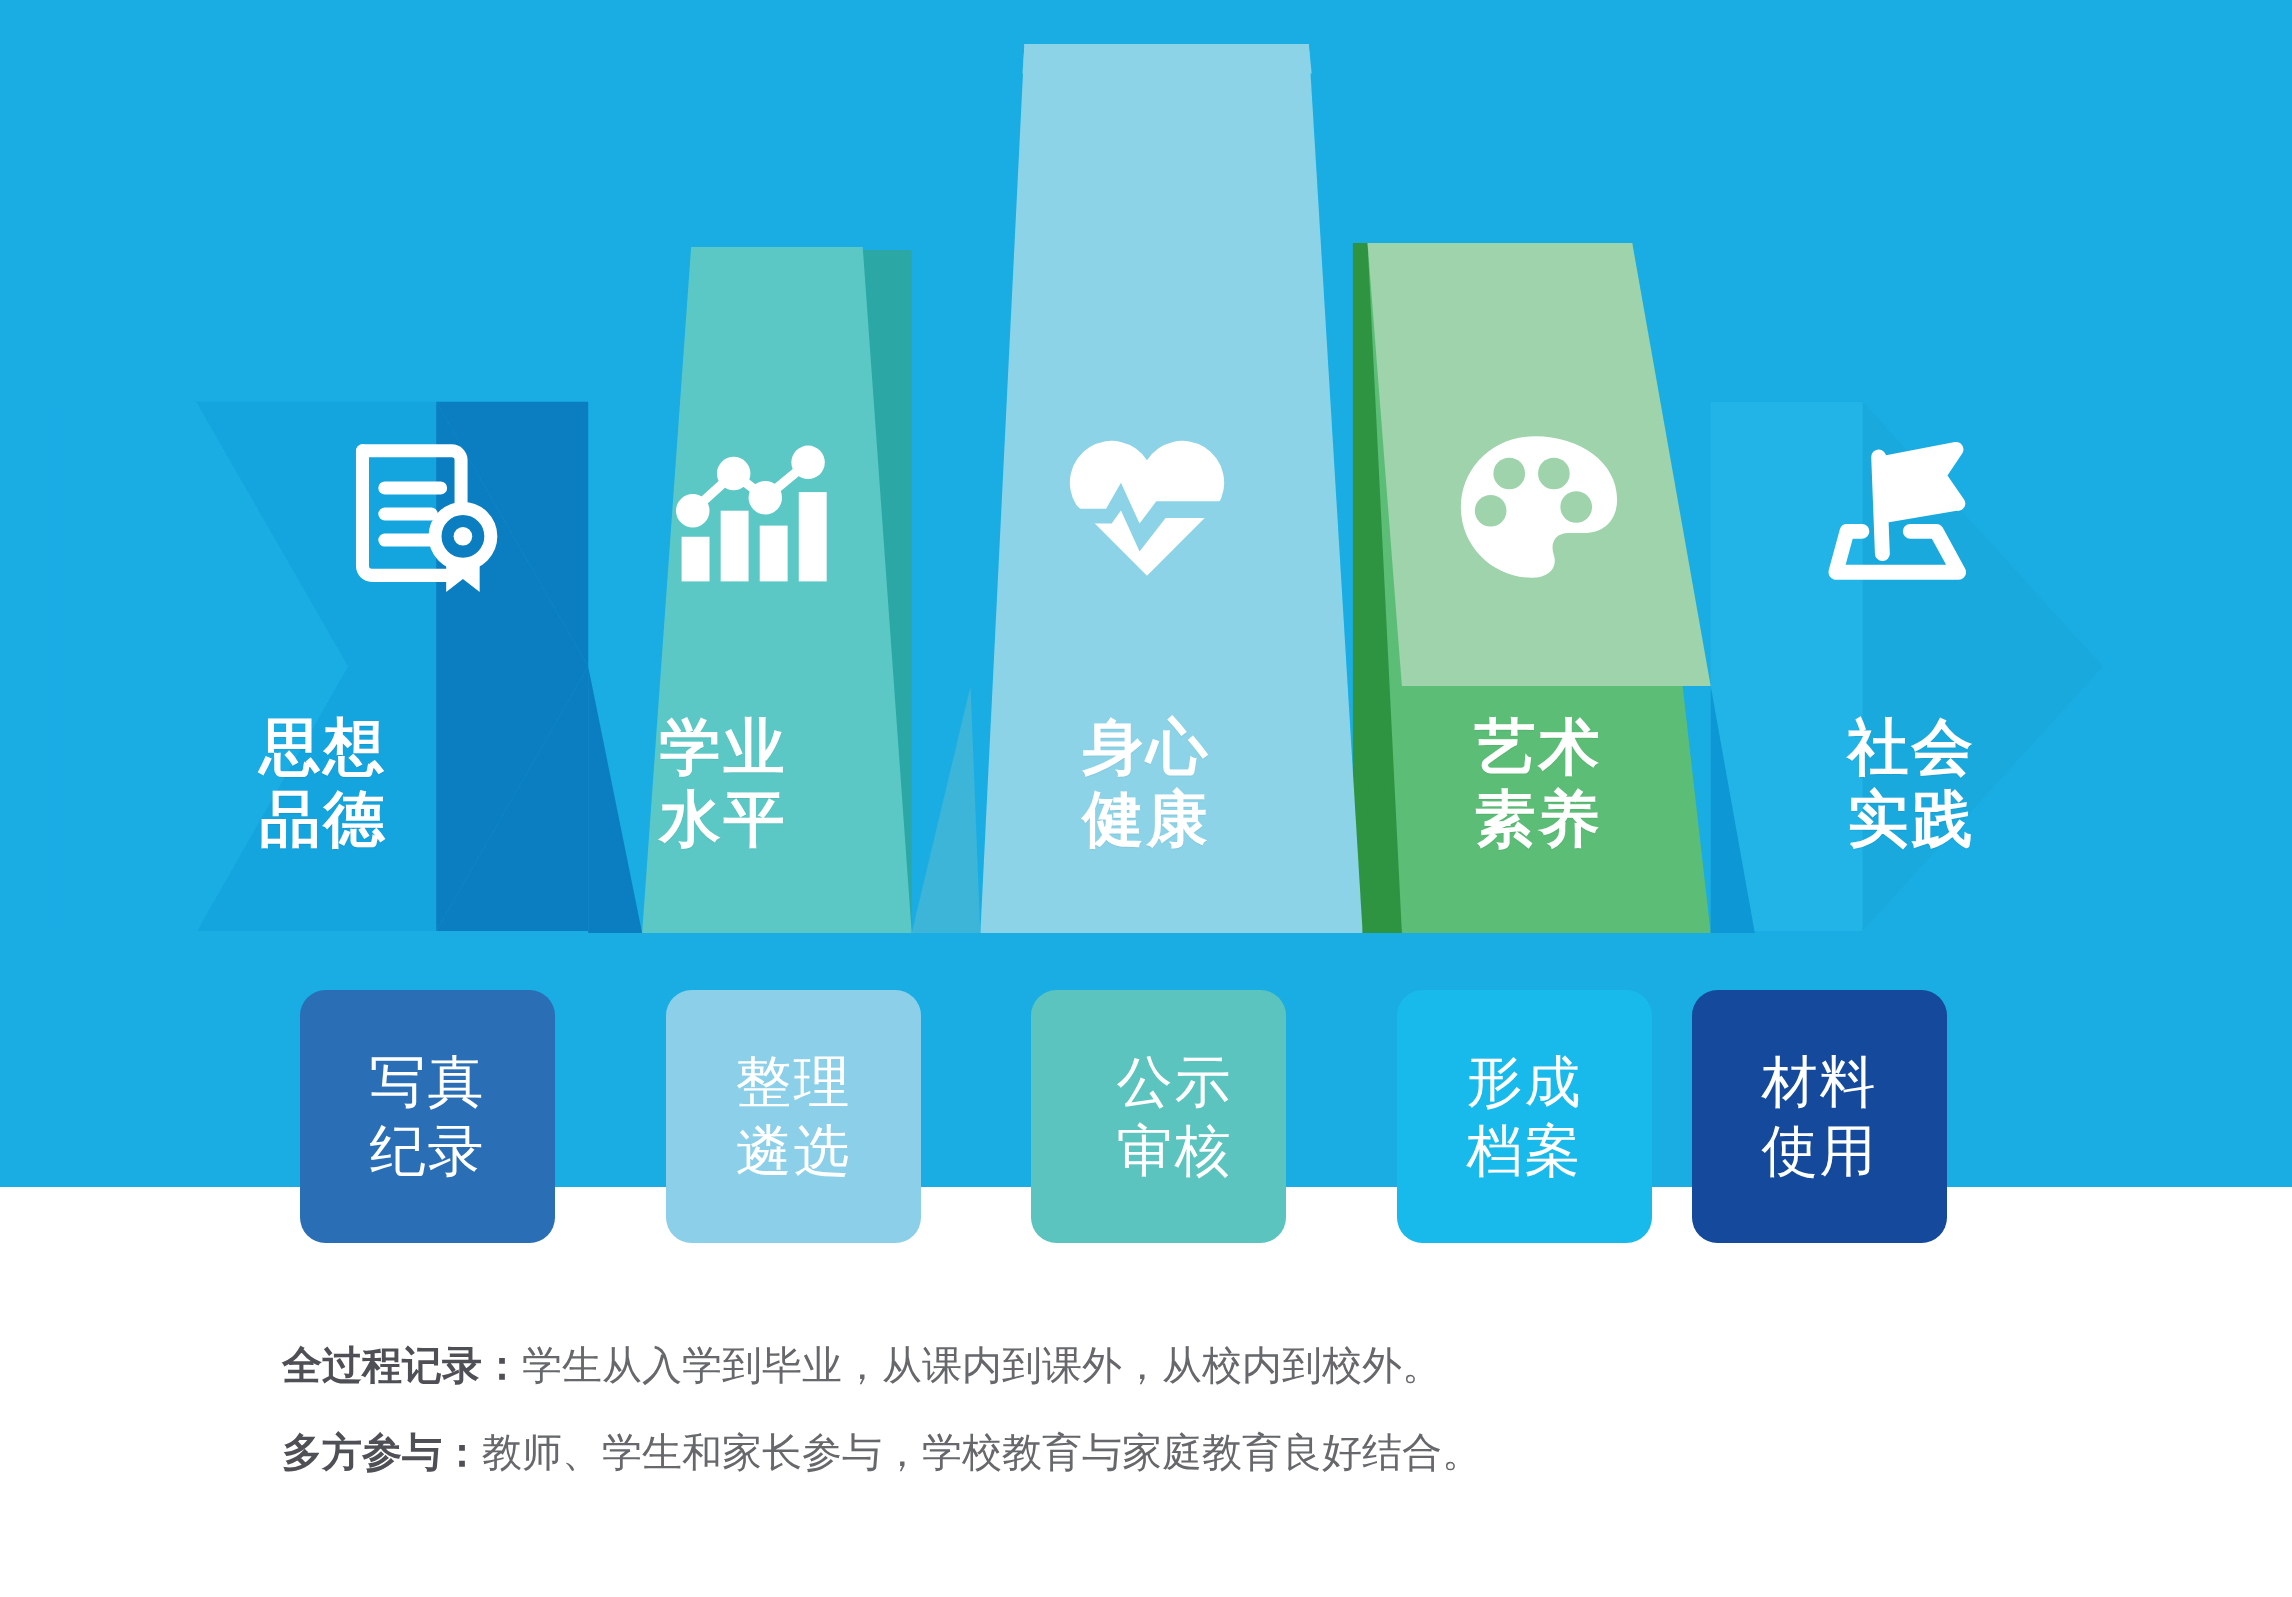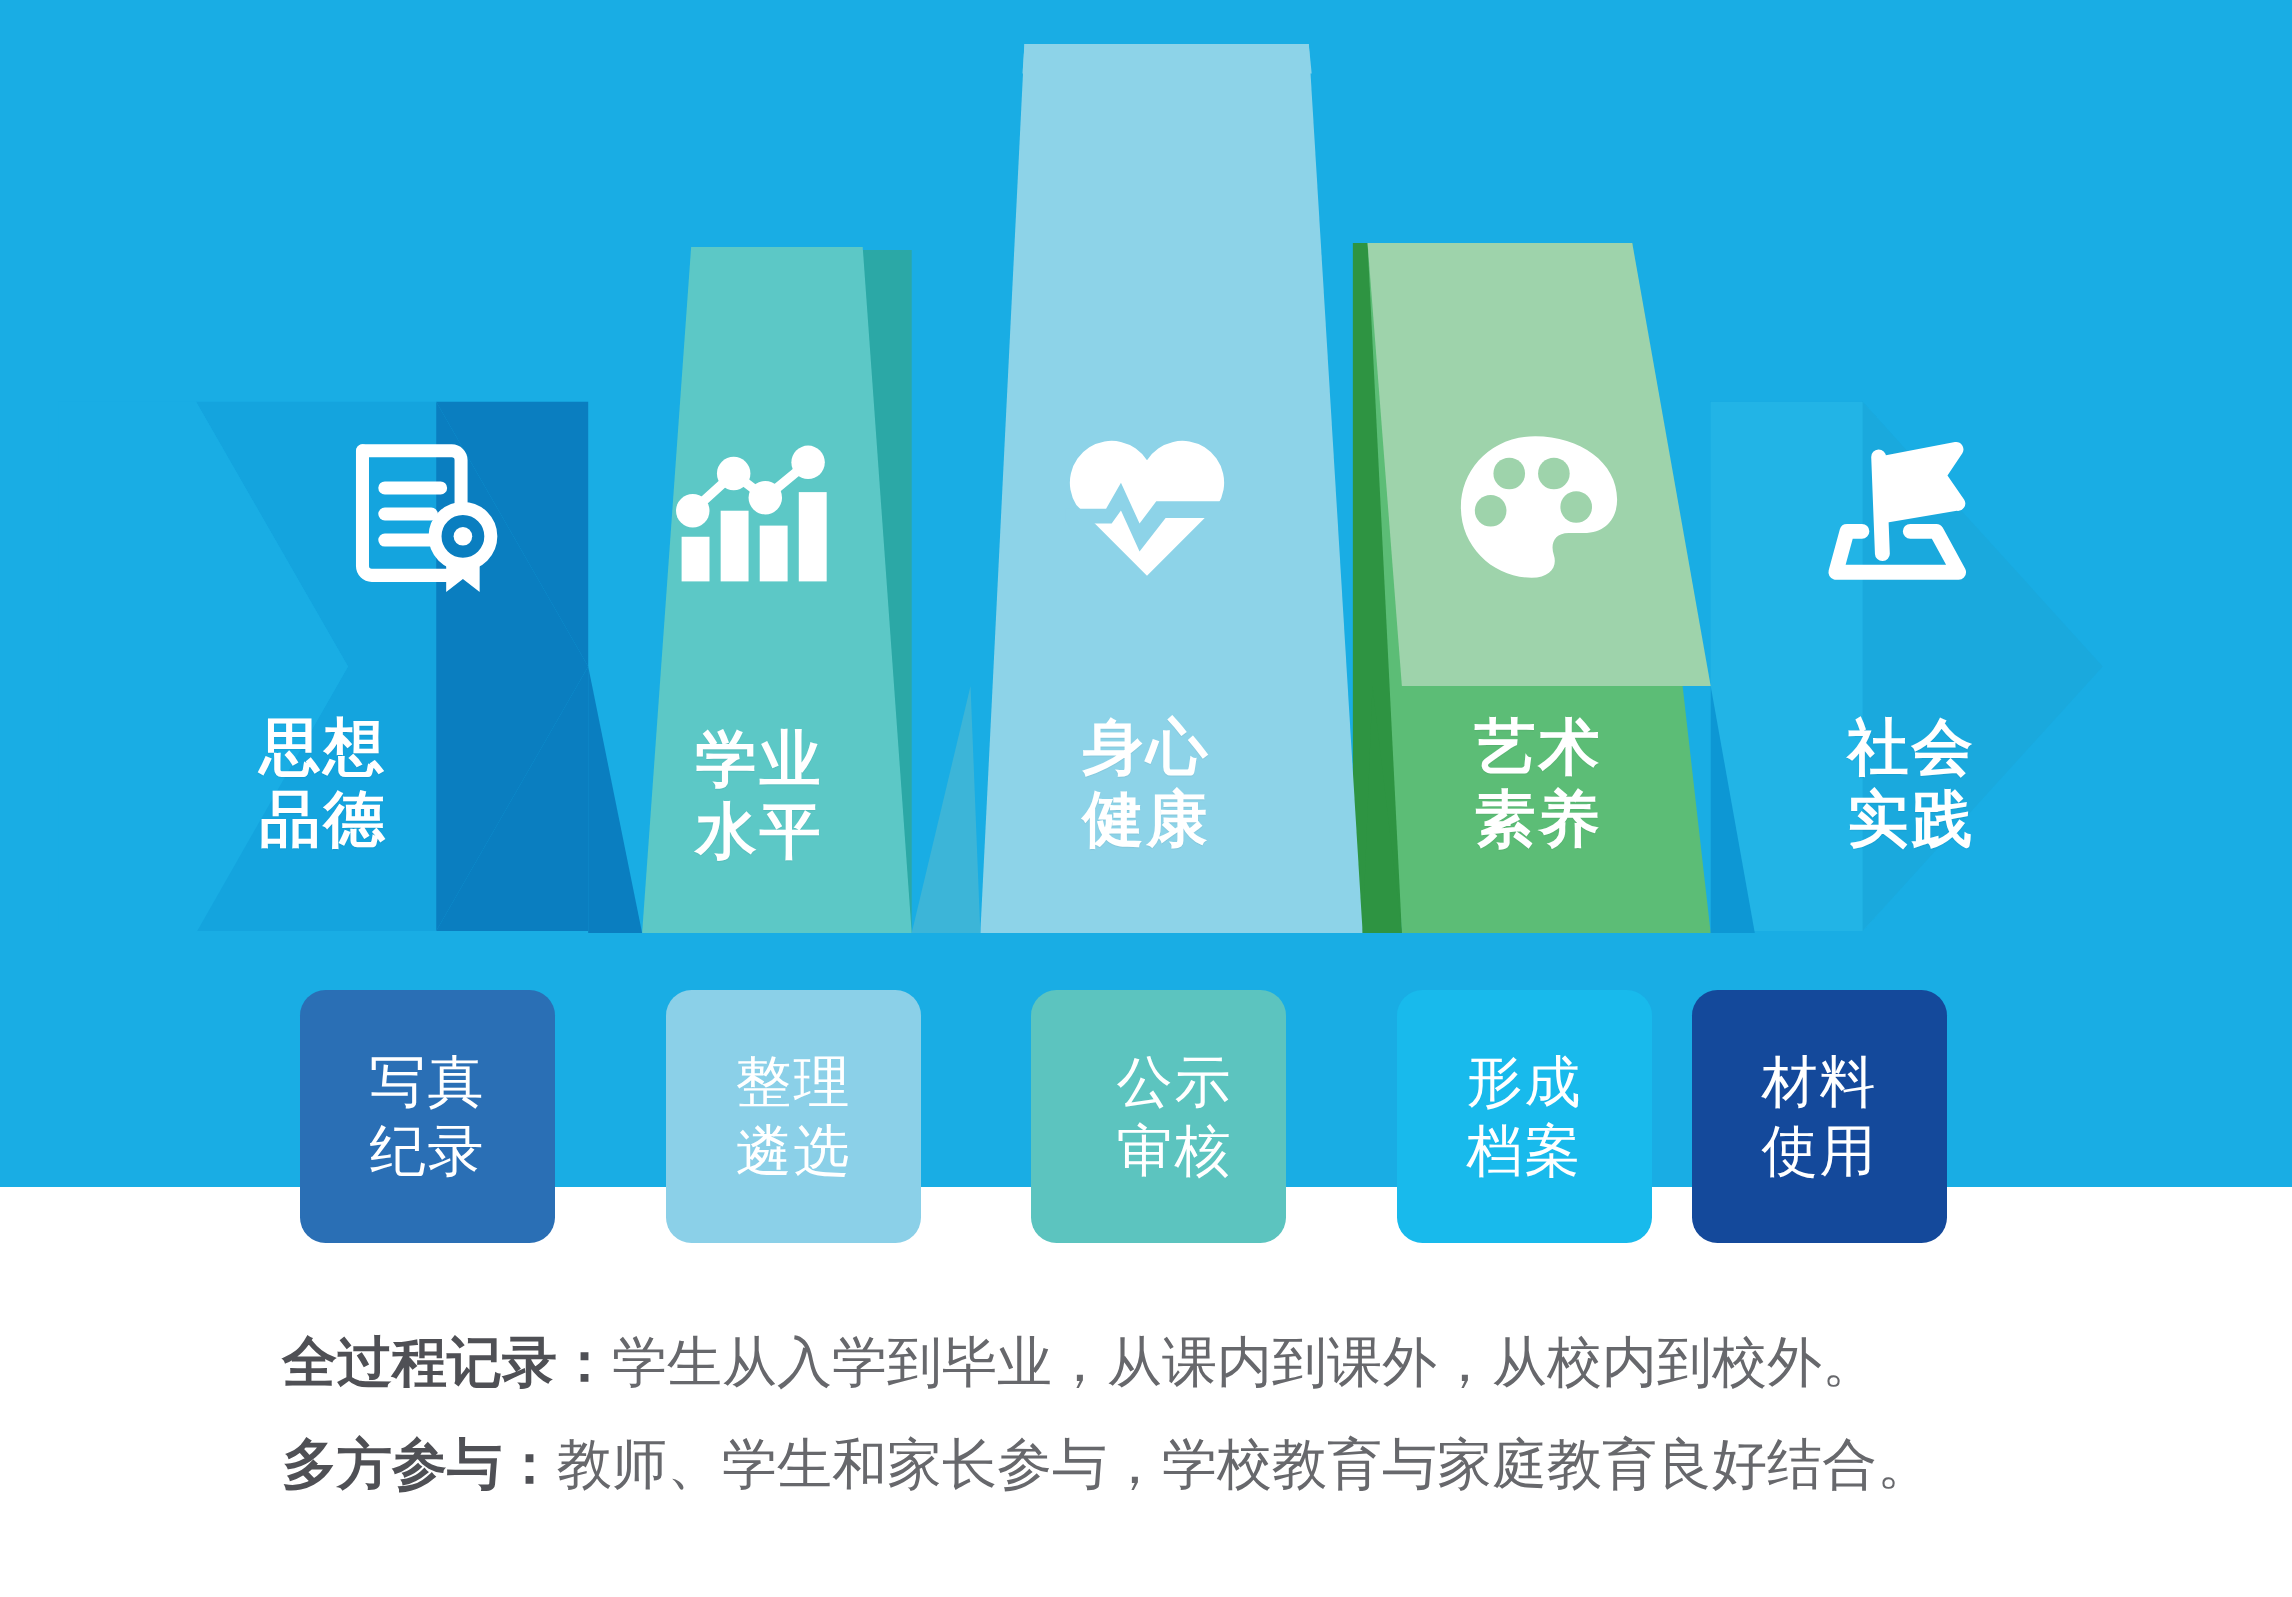--- a/index.html
+++ b/index.html
@@ -85,26 +85,27 @@
   }
 
   
   #notes {
     position: absolute;
     left: 282px;
     top: 1335px;
     width: 1941px;
   }
   .note-line {
-    font-size: 55px;
+    font-size: 40px;
     color: #5b5b5f;
     line-height: 1.0;
     margin-bottom: 47px;
     white-space: nowrap;
     letter-spacing: 0px;
+    margin-top: 10px;
   }
   .note-head {
     font-weight: bold;
     color: #4f5055;
   }
   .note-body {
     font-weight: normal;
     color: #67686c;
   }
 </style>
@@ -206,21 +207,21 @@
     <div class="pillar-icon" style="left:1821px; top:416px;">
       <svg viewBox="0 0 100 100">
         <path d="M30 22 L72 14 a4 4 0 0 1 4 6 L68 32 L77 45 a4 4 0 0 1 -4 6 L31 58 Z" fill="#fff"></path>
         <line x1="31" y1="22" x2="33" y2="74" stroke="#fff" stroke-width="8" stroke-linecap="round"></line>
         <path d="M22 62 h-8 L8 84 h66 L62 62 h-14" fill="none" stroke="#fff" stroke-width="8" stroke-linecap="round" stroke-linejoin="round"></path>
       </svg>
     </div>
 
     <div class="pillar-label" style="left:196px; top:712px;">思想
 品德</div>
-    <div class="pillar-label" style="left:632px; top:712px;margin-top:12px;">学业
+    <div class="pillar-label" style="left:596px; top:712px;">学业
 水平</div>
     <div class="pillar-label" style="left:1019px; top:712px;">身心
 健康</div>
     <div class="pillar-label" style="left:1411px; top:712px;">艺术
 素养</div>
     <div class="pillar-label" style="left:1784px; top:712px;">社会
 实践</div>
   </div>
 
   <div id="chips">

